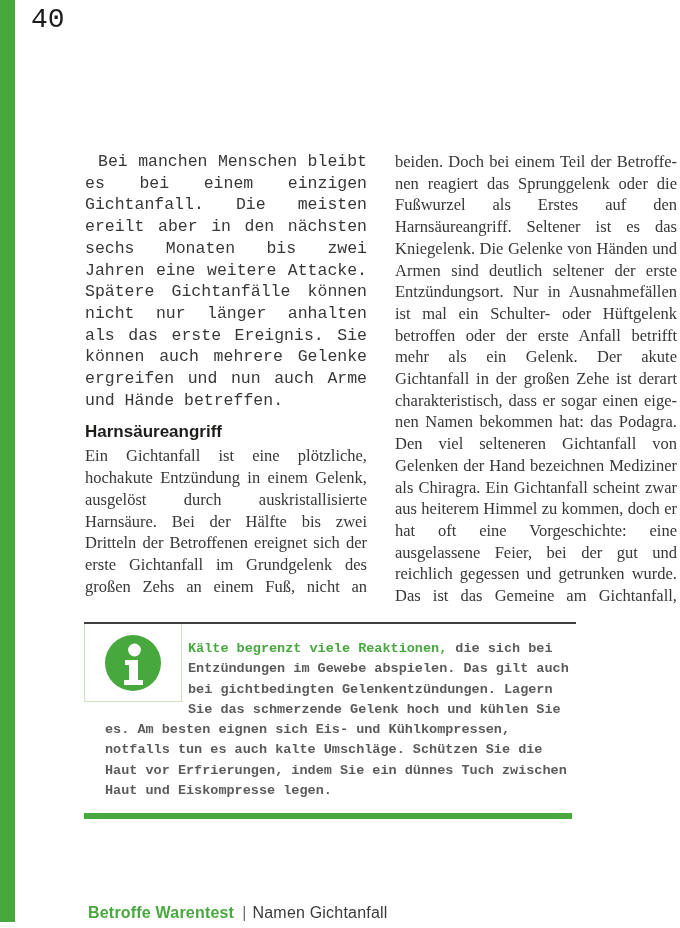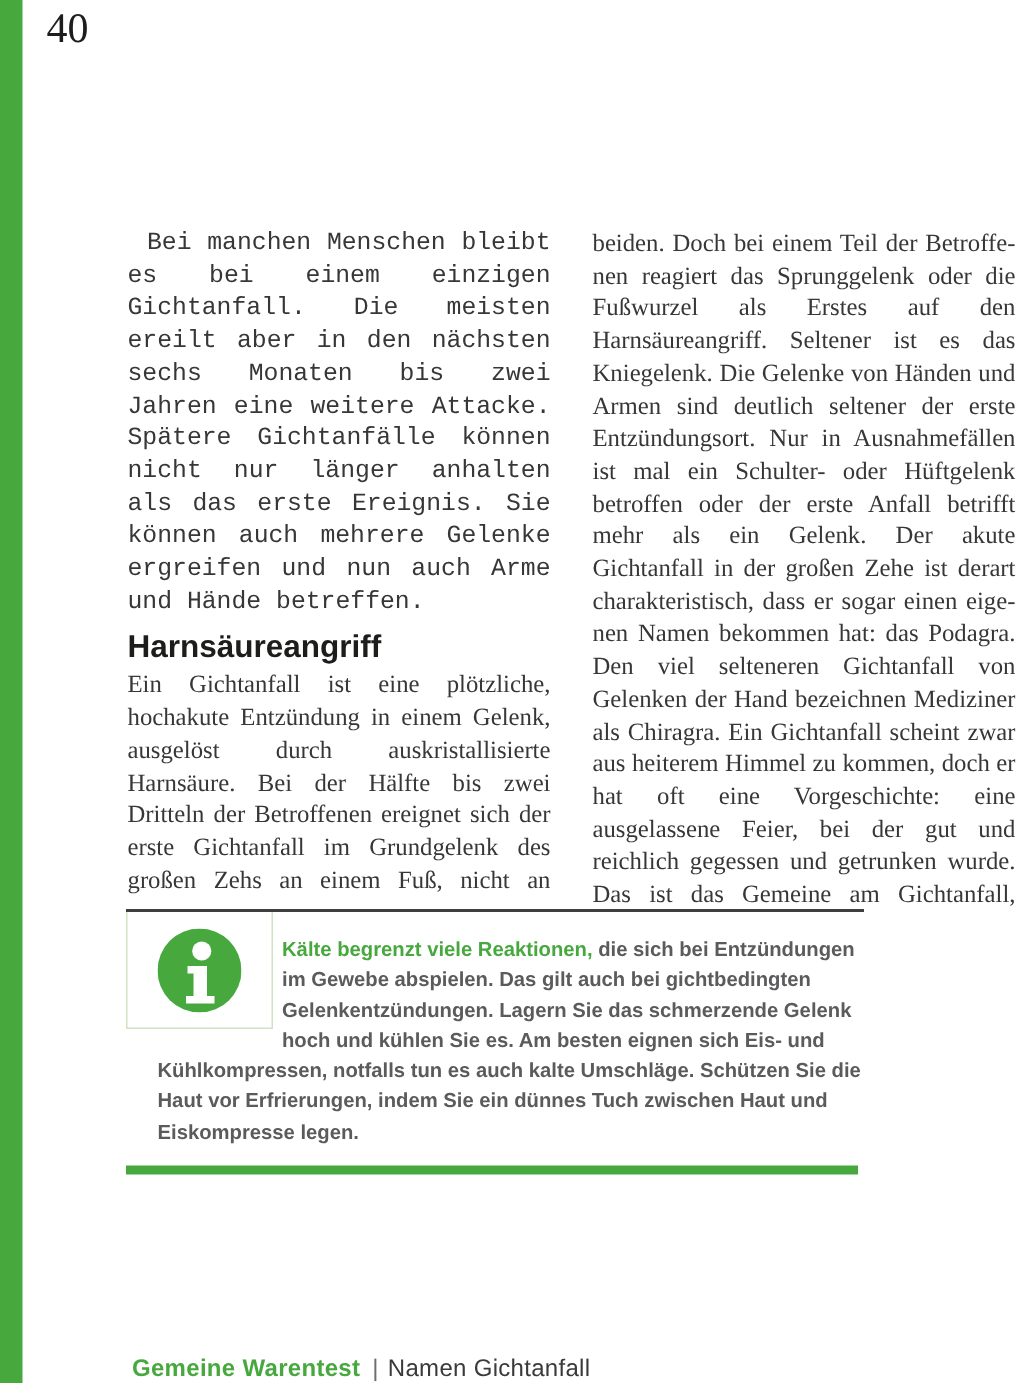--- a/index.html
+++ b/index.html
@@ -8,35 +8,35 @@
   .page {
     position:relative; width:680px; height:928px; background:#fff;
     overflow:hidden; font-family:"Liberation Sans", sans-serif;
   }
   .edge-bar {
     position:absolute; left:0; top:0; width:15px; height:922px;
     background:var(--accent);
   }
   .page-number {
     position:absolute; left:31px; top:4px;
-    font-family:Liberation Serif, serif; font-size:28px; color:#1d1d1b;
+    font-family:Liberation Mono, monospace; font-size:28px; color:#1d1d1b;
   }
   .columns {
     position:absolute; left:85px; top:151px; width:592px; height:468px;
     column-count:2; column-gap:28px; column-fill:auto; overflow:hidden;
     font-family:"Liberation Serif", serif; font-size:16.5px; line-height:21.7px;
     color:var(--ink); text-align:justify; hyphens:auto; -webkit-hyphens:auto;
   }
   .columns p { margin:0; }
   .columns p.indent { text-indent:13px;font-family:Liberation Mono, monospace; }
   .columns h2 {
     font-family:"Liberation Sans", sans-serif; font-weight:bold;
-    font-size:21px; line-height:22px; color:#1d1d1b; margin:10px 0 2px 0;
+    font-size:17px; line-height:22px; color:#1d1d1b; margin:10px 0 2px 0;
   }
-  .infobox { position:absolute; left:84px; top:606px; width:492px; }
+  .infobox { position:absolute; left:84px; top:622px; width:492px;font-family:Liberation Mono, monospace; }
   .rule-top { height:2px; background:#3f3f3f; }
   .icon-box {
     float:left; width:98px; height:78px; background:#fff;
     border:1px solid #cfe4c3; border-top:none; margin-right:6px;
     display:flex; align-items:center; justify-content:center;
   }
   .info-icon { color:var(--accent); display:block; }
   .infobox-text {
     margin-left:21px; padding-top:15px;
     font-weight:bold; font-size:13.5px; line-height:20.3px;
@@ -75,16 +75,16 @@
         <circle cx="29.5" cy="15" r="6.4" fill="#ffffff"></circle>
         <path fill="#ffffff" d="M33,25 L33,45 L38,45 L38,50 L19,50 L19,45 L24,45 L24,30 L20,30 L20,25 Z"></path>
       </svg>
     </div>
     <p class="infobox-text"><span class="lead">Kälte begrenzt viele Reaktionen,</span><span> die sich bei Entzündungen im Gewebe abspielen. Das gilt auch bei gichtbedingten Gelenk­entzündungen. Lagern Sie das schmerzende Gelenk hoch und kühlen Sie es. Am besten eignen sich Eis- und Kühlkompressen, notfalls tun es auch kalte Umschläge. Schützen Sie die Haut vor Erfrierungen, indem Sie ein dünnes Tuch zwischen Haut und Eiskompresse legen.</span></p>
     <div class="clear"></div>
     <div class="rule-bottom"></div>
   </div>
 
   <div class="footer">
-    <span class="brand">Gemeine Warentest</span><span class="sep">|</span><span class="title">Namen Gichtanfall</span>
+    <span class="brand">Betroffe Warentest</span><span class="sep">|</span><span class="title">Namen Gichtanfall</span>
   </div>
 
 </div>
 
 </body></html>

